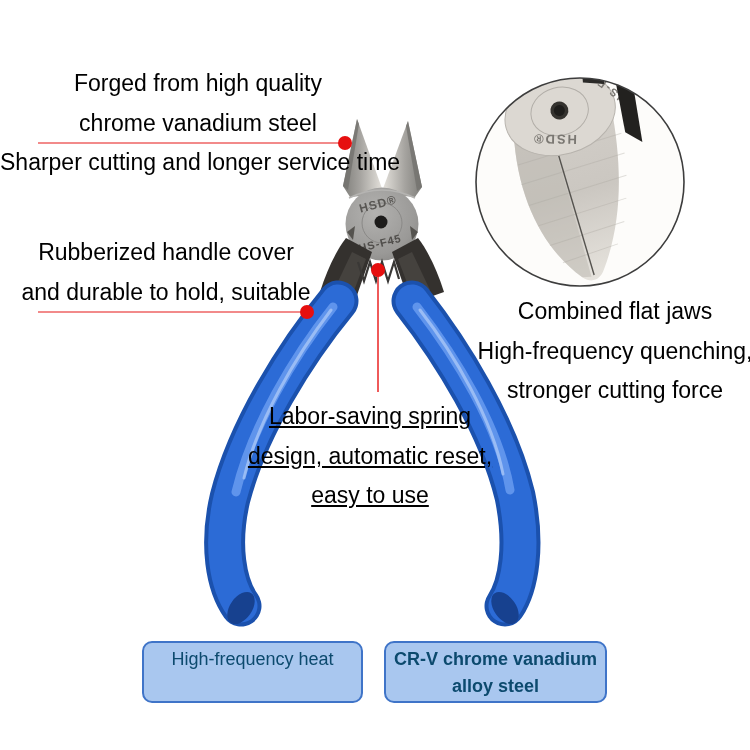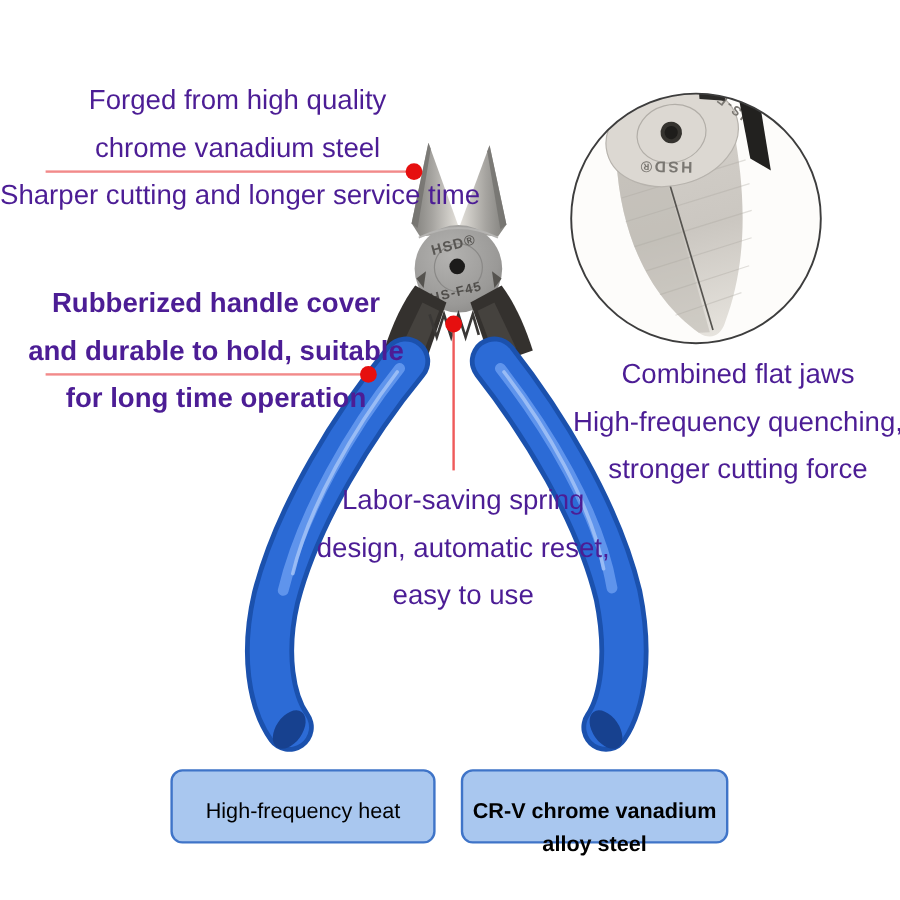--- a/index.html
+++ b/index.html
@@ -5,43 +5,43 @@
   html,body{margin:0;padding:0;}
   body{
     width:750px;height:750px;position:relative;overflow:hidden;
     background:#ffffff;
     font-family:"Liberation Sans", sans-serif;
     color:#1e1e1e;
   }
   .layer{position:absolute;left:0;top:0;width:750px;height:750px;}
   .anno{
     position:absolute;text-align:center;font-size:23px;line-height:39.5px;
-    color:#4c1d95;letter-spacing:0px;z-index:30;
+    color:#000000;letter-spacing:0px;z-index:30;
   }
   .anno div{white-space:nowrap;}
   .anno-top-left{left:0px;top:64px;width:396px;}
-  .anno-left{left:14px;top:233px;width:332px;font-weight:bold;}
-  .anno-center{left:236px;top:397px;width:300px;}
+  .anno-left{left:0px;top:233px;width:332px;}
+  .anno-center{left:220px;top:397px;width:300px;text-decoration:underline;}
   .anno-right{left:469px;top:292px;width:292px;}
   .callout-line{position:absolute;background:#f28a8a;z-index:20;}
   .line-1{left:38px;top:142px;width:306px;height:2px;}
   .line-2{left:38px;top:311px;width:266px;height:2px;}
   .line-3{left:377px;top:270px;width:2px;height:122px;background:#ef5a5a;}
   .callout-dot{
     position:absolute;width:14px;height:14px;border-radius:50%;
     background:#e60f0f;z-index:21;
   }
   .dot-1{left:338px;top:136px;}
   .dot-2{left:300px;top:305px;}
   .dot-3{left:371px;top:263px;}
   .feature-box{
     position:absolute;top:641px;height:62px;box-sizing:border-box;
     background:#a9c7ef;border:2.5px solid #3f74c8;border-radius:10px;
-    font-size:18px;line-height:27px;padding-top:20px;text-align:center;
-    color:#000000;z-index:30;
+    font-size:18px;line-height:27px;padding-top:3px;text-align:center;
+    color:#0c4a6e;z-index:30;
   }
   .feature-box div{white-space:nowrap;}
   .box-1{left:142px;width:221px;}
   .box-2{left:384px;width:223px;font-weight:bold;}
   svg{display:block;}
 </style>
 </head>
 <body>
 
 <svg class="layer" viewBox="0 0 750 750" width="750" height="750" style="z-index:10;">
@@ -162,21 +162,20 @@
 
 <div class="anno anno-top-left">
   <div>Forged from high quality</div>
   <div>chrome vanadium steel</div>
   <div>Sharper cutting and longer service time</div>
 </div>
 
 <div class="anno anno-left">
   <div>Rubberized handle cover</div>
   <div>and durable to hold, suitable</div>
-  <div>for long time operation</div>
 </div>
 
 <div class="anno anno-center">
   <div>Labor-saving spring</div>
   <div>design, automatic reset,</div>
   <div>easy to use</div>
 </div>
 
 <div class="anno anno-right">
   <div>Combined flat jaws</div>

